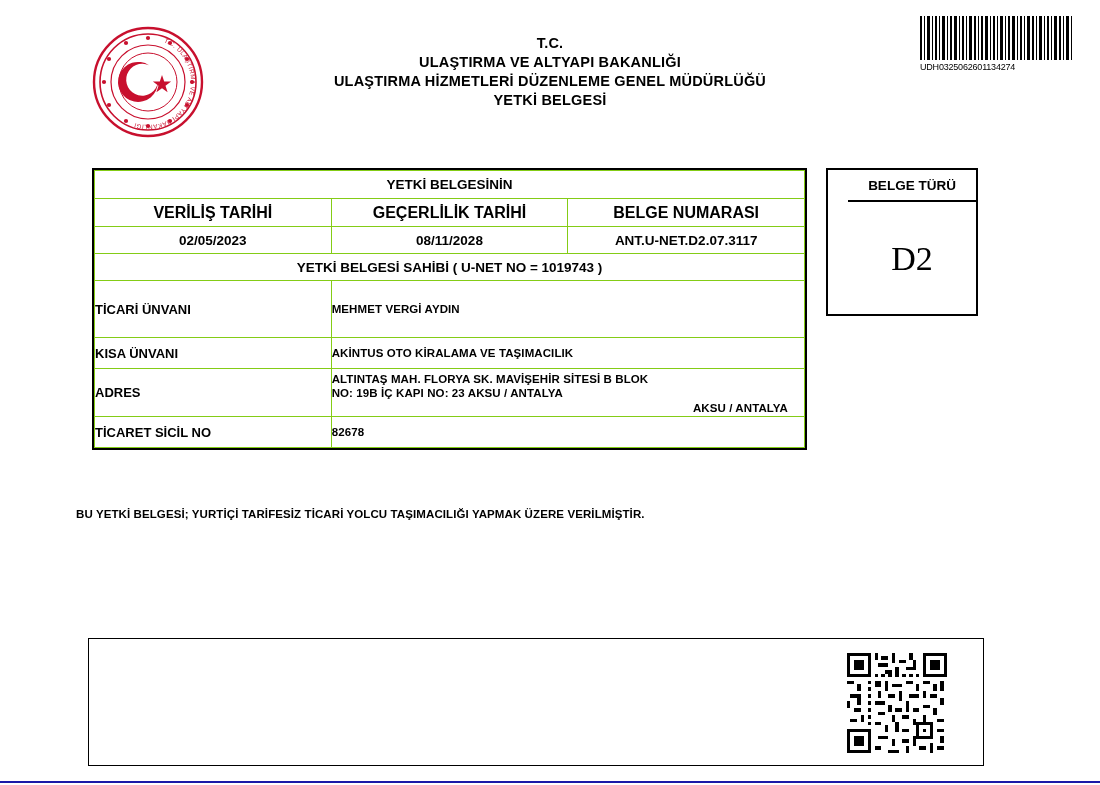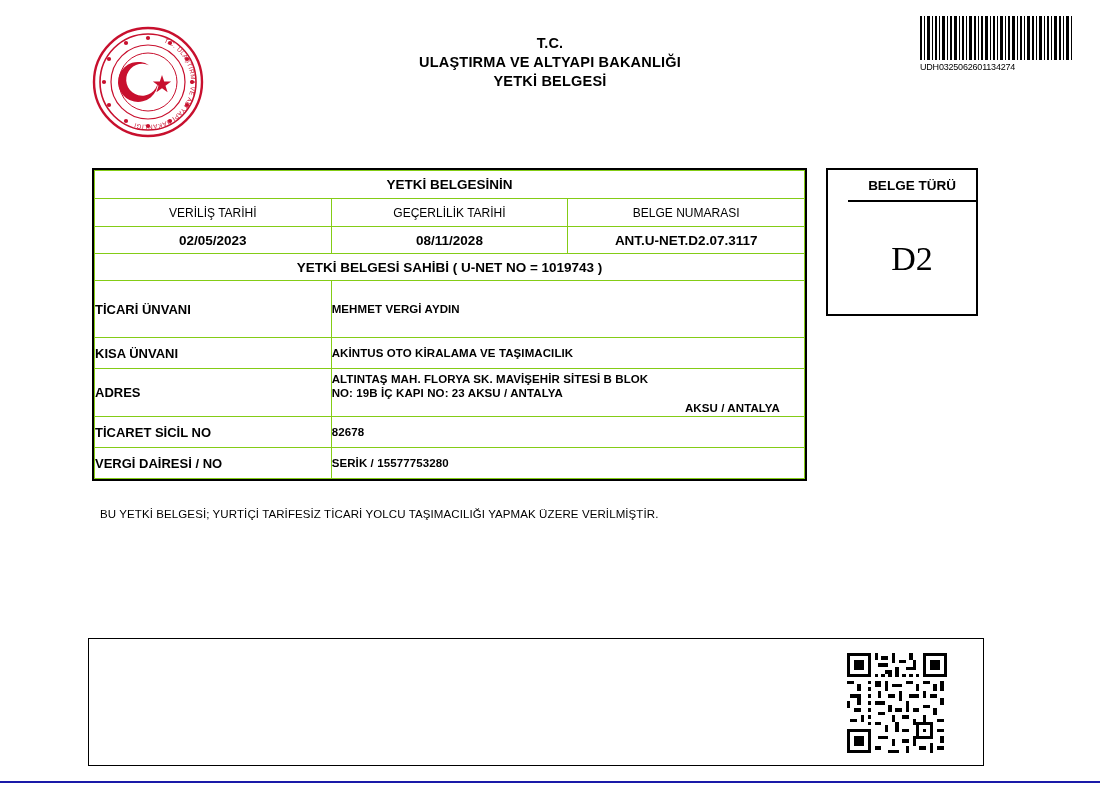--- a/index.html
+++ b/index.html
@@ -88,22 +88,22 @@
     vertical-align: middle;
   }
   .row-title {
     text-align: center;
     font-weight: bold;
     font-size: 13.5px;
     height: 27px;
   }
   .col-head {
     text-align: center;
-    font-weight: normal;
-    font-size: 12px;
+    font-weight: bold;
+    font-size: 16px;
     height: 27px;
   }
   .col-val {
     text-align: center;
     font-weight: bold;
     font-size: 13.5px;
     height: 26px;
   }
   .owner-title {
     text-align: center;
@@ -125,21 +125,21 @@
   }
   .tall-1 { height: 56px; }
   .tall-2 { height: 30px; }
   .tall-3 { height: 47px; }
   .tall-4 { height: 30px; }
   .tall-5 { height: 30px; }
 
   .addr-line { line-height: 14px; }
   .addr-right {
     text-align: right;
-    padding-right: 24px;
+    padding-right: 16px;
     margin-top: 2px;
     font-weight: bold;
     font-size: 11.5px;
   }
 
   
   .type-box {
     position: absolute;
     left: 826px;
     top: 168px;
@@ -164,24 +164,24 @@
     align-items: center;
     justify-content: center;
     font-size: 34px;
     font-weight: normal;
     font-family: "Liberation Serif", serif;
   }
 
   
   .note {
     position: absolute;
-    left: 100px;
+    left: 76px;
     top: 508px;
     font-size: 11.5px;
-    font-weight: normal;
+    font-weight: bold;
     letter-spacing: 0.1px;
   }
 
   
   .verify-box {
     position: absolute;
     left: 88px;
     top: 638px;
     width: 896px;
     height: 128px;
@@ -250,20 +250,21 @@
       <path id="ringtop" d="M56 13 a43 43 0 0 1 0 86 a43 43 0 0 1 0 -86" fill="none"></path>
       <text font-size="6.2" fill="#c8102e" font-family="Liberation Sans, sans-serif" letter-spacing="0.4">
         <textPath href="#ringtop" startOffset="6%">T.C. ULAŞTIRMA VE ALTYAPI BAKANLIĞI</textPath>
       </text>
     </svg>
   </div>
 
   <div class="header-title">
     <div>T.C.</div>
     <div>ULAŞTIRMA VE ALTYAPI BAKANLIĞI</div>
+    <div>ULAŞTIRMA HİZMETLERİ DÜZENLEME GENEL MÜDÜRLÜĞÜ</div>
     <div>YETKİ BELGESİ</div>
   </div>
 
   <div class="barcode-block">
     <svg class="barcode" viewBox="0 0 152 44" preserveAspectRatio="none">
       <g fill="#000">
         <rect x="0" y="0" width="2" height="44"></rect>
         <rect x="4" y="0" width="1" height="44"></rect>
         <rect x="7" y="0" width="3" height="44"></rect>
         <rect x="12" y="0" width="1" height="44"></rect>
@@ -340,24 +341,20 @@
       <td class="lbl tall-3">ADRES</td>
       <td class="val" colspan="2">
         <div class="addr-line">ALTINTAŞ MAH. FLORYA SK. MAVİŞEHİR SİTESİ B BLOK</div>
         <div class="addr-line">NO: 19B  İÇ KAPI NO: 23 AKSU / ANTALYA</div>
         <div class="addr-right">AKSU / ANTALYA</div>
       </td>
     </tr>
     <tr>
       <td class="lbl tall-4">TİCARET SİCİL NO</td>
       <td class="val" colspan="2">82678</td>
-    </tr>
-    <tr>
-      <td class="lbl tall-5">VERGİ DAİRESİ / NO</td>
-      <td class="val" colspan="2">SERİK / 15577753280</td>
     </tr>
   </tbody>
     </table>
 </div>
 
 <div class="type-box">
   <div class="type-head">BELGE TÜRÜ</div>
   <div class="type-body">D2</div>
 </div>
 

